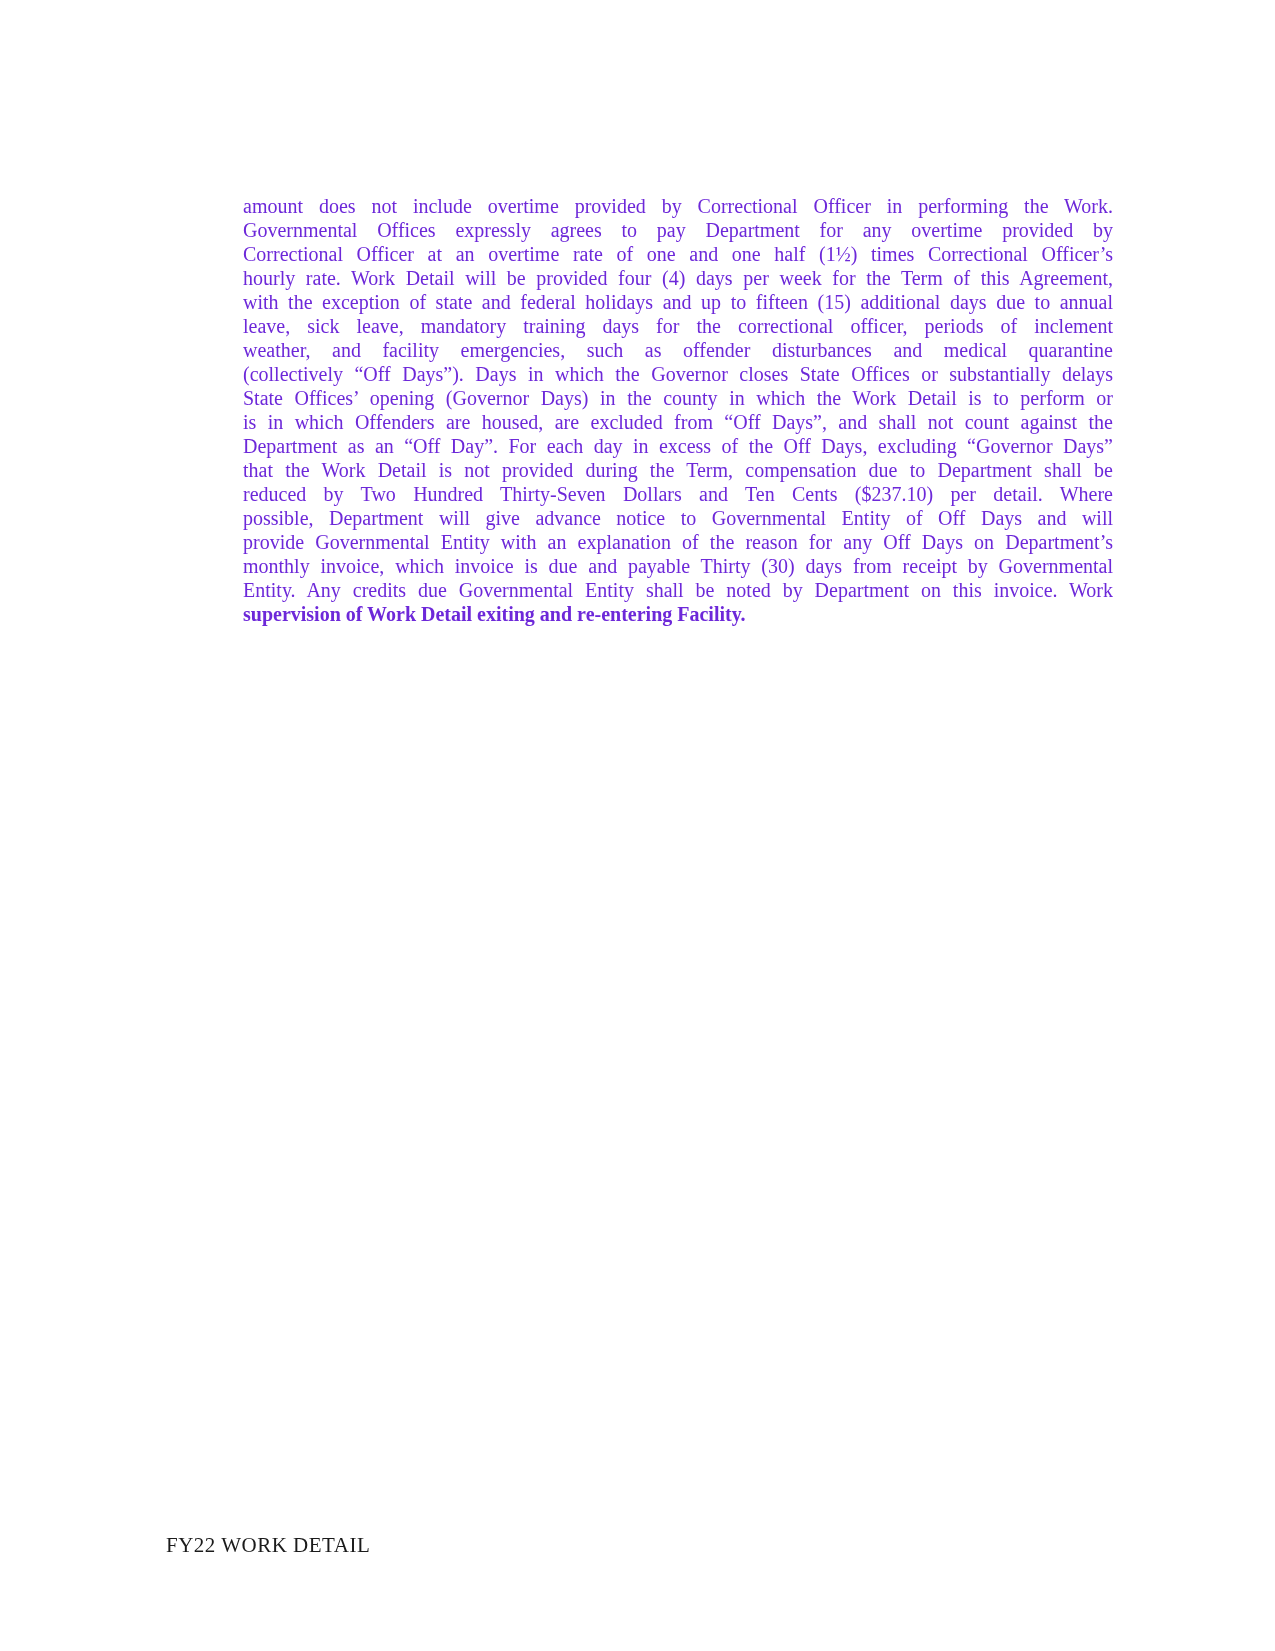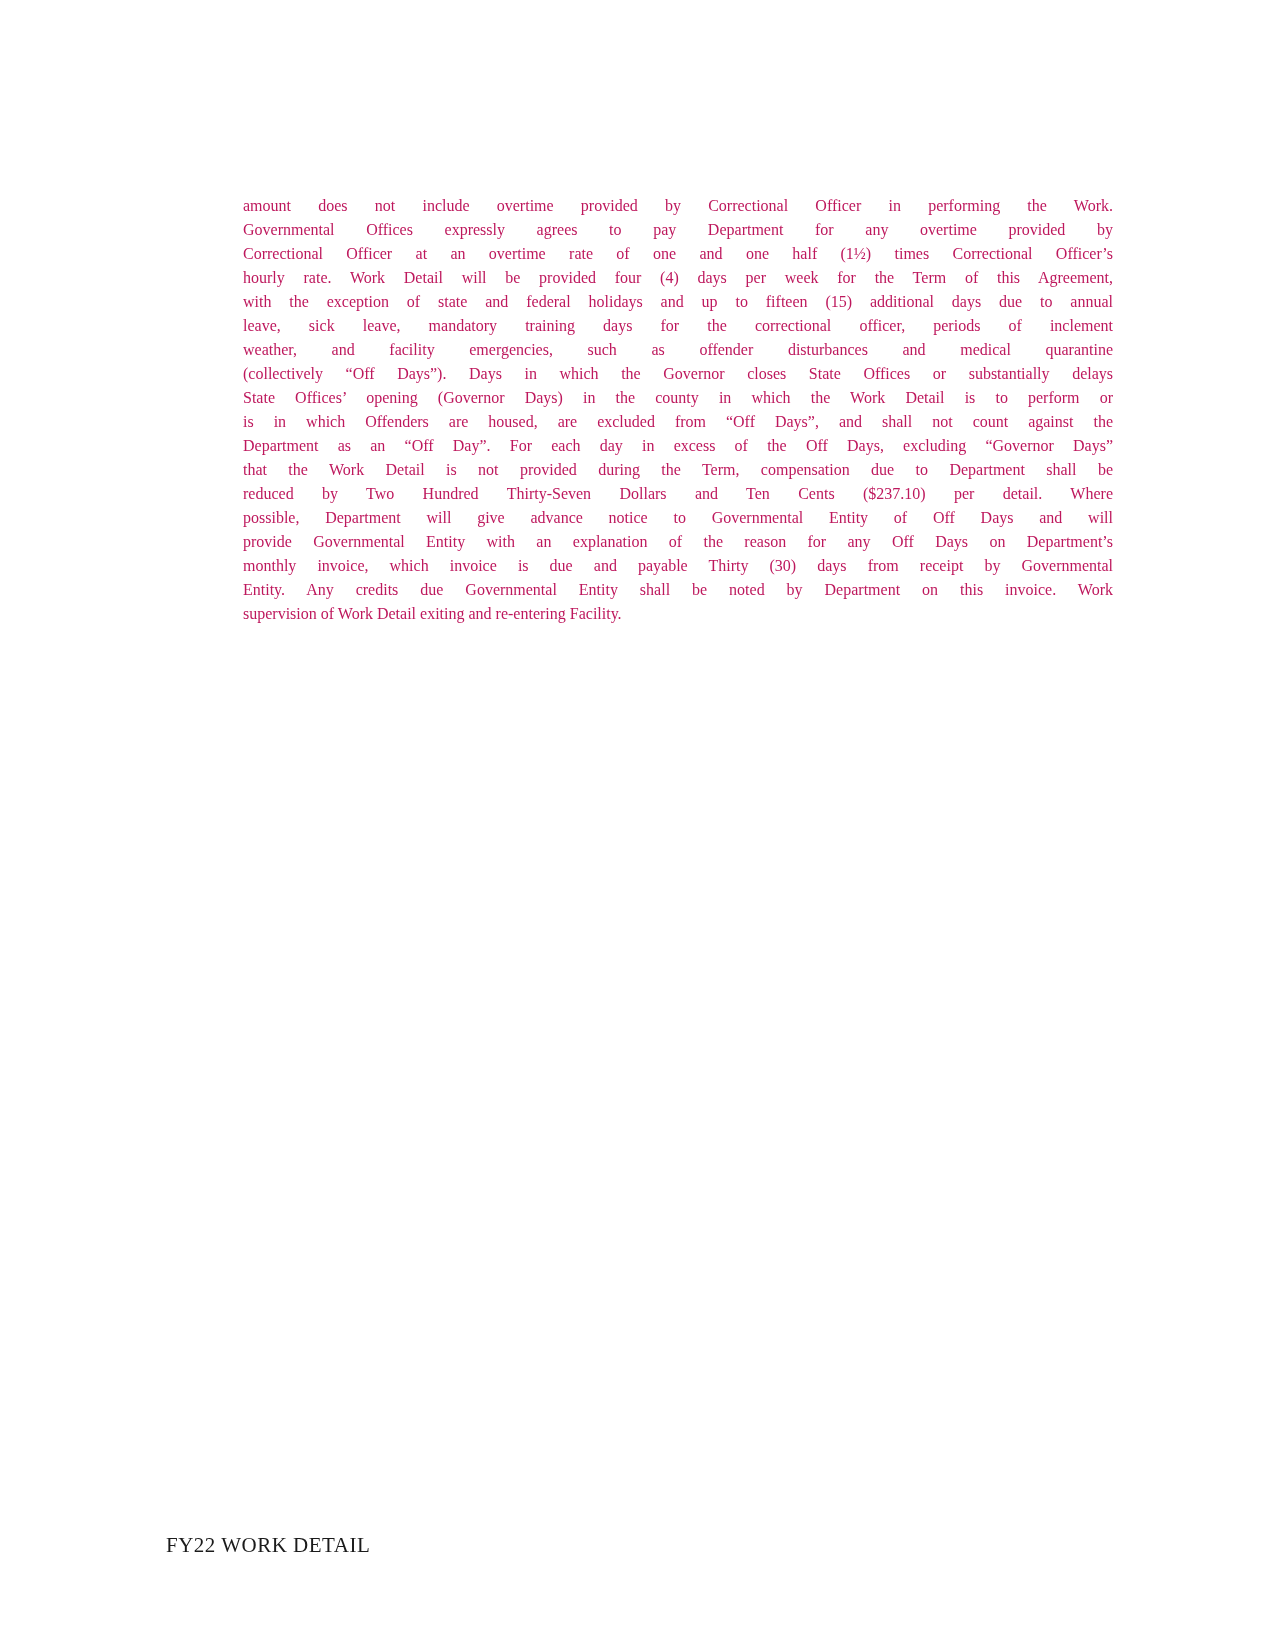--- a/index.html
+++ b/index.html
@@ -14,34 +14,35 @@
     background: #ffffff;
     overflow: hidden;
     font-family: "Liberation Serif", serif;
     color: #1a1a1a;
   }
   .contract-paragraph {
     position: absolute;
     left: 243px;
     top: 194px;
     width: 870px;
-    font-size: 16px;
+    font-size: 20px;
     line-height: 24px;
-    color: #be185d;
+    color: #6d28d9;
   }
   .doc-line {
     height: 24px;
     overflow: hidden;
     white-space: normal;
     text-align: justify;
     text-align-last: justify;
   }
   .doc-line.last {
     text-align: center;
     text-align-last: left;
+    font-weight: bold;
   }
   .page-footer {
     position: absolute;
     left: 166px;
     top: 1535px;
     font-size: 21px;
     line-height: 20px;
     letter-spacing: 0.5px;
     color: #1b1b1b;
     white-space: nowrap;

